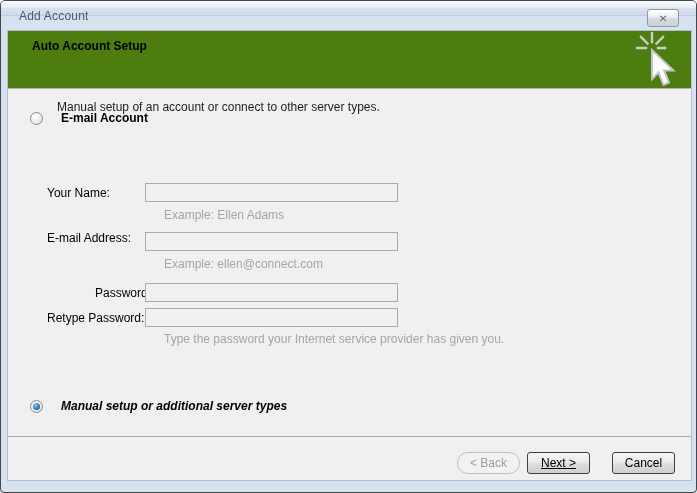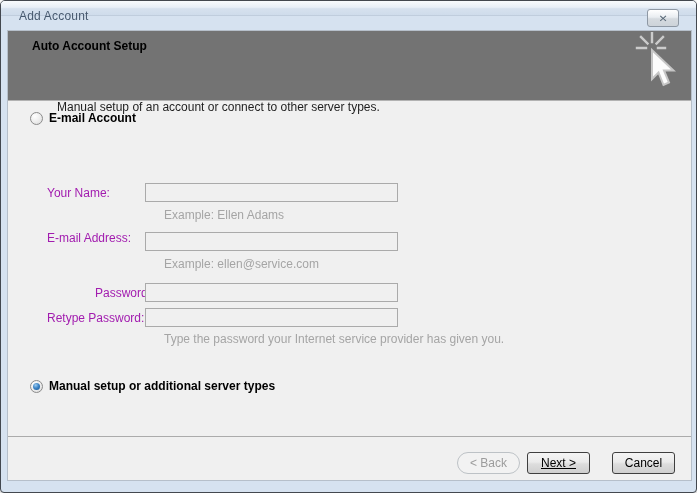--- a/index.html
+++ b/index.html
@@ -33,41 +33,41 @@
   .close-glyph{
     font-size:11px;font-weight:bold;color:#5c6b7a;line-height:1;transform:scaleY(.9);
   }
 
   .client{
     position:absolute;left:6px;top:29px;width:685px;height:451px;
     background:#f0f0f0;border:1px solid #b6bfca;
   }
 
   .header{
-    position:absolute;left:0;top:0;right:0;height:70px;
-    background:#737373;border-bottom:1px solid #b2b2b2;
+    position:absolute;left:0;top:0;right:0;height:58px;
+    background:#4d7c0f;border-bottom:1px solid #b2b2b2;
   }
   .header-title{position:absolute;left:24px;top:8px;font-weight:bold;color:#000;}
   .header-subtitle{position:absolute;left:49px;top:26px;color:#1e1e1e;margin-top:43px;}
   .cursor-art{position:absolute;right:6px;top:1px;width:50px;height:56px;}
 
-  .radio-row{position:absolute;display:flex;align-items:center;gap:6px;cursor:default;}
+  .radio-row{position:absolute;display:flex;align-items:center;gap:18px;cursor:default;}
   .radio-circle{
     width:13px;height:13px;border-radius:50%;
     border:1px solid #8b8b8b;
     background:radial-gradient(circle at 35% 30%,#ffffff 0%,#ececec 55%,#d8d8d8 100%);
     position:relative;flex:0 0 auto;
   }
   .radio-circle.selected::after{
     content:"";position:absolute;left:2px;top:2px;width:7px;height:7px;border-radius:50%;
     background:radial-gradient(circle at 38% 32%,#9dcbf0 0%,#3e86c7 45%,#15508f 100%);
   }
   .radio-label{font-weight:bold;color:#000;}
 
-  .field-label{position:absolute;left:39px;color:#a21caf;}
+  .field-label{position:absolute;left:39px;color:#000000;}
   .text-input{
     position:absolute;left:137px;width:253px;height:19px;
     background:#f0f0f0;border:1px solid #aaaaaa;
     font-family:"Liberation Sans",sans-serif;font-size:12px;color:#444;padding:0 3px;
   }
   .helper-text{position:absolute;left:156px;color:#a5a5a5;}
 
   .footer-sep{position:absolute;left:0;right:0;top:405px;height:1px;background:#ababab;}
   .footer{position:absolute;left:0;right:0;top:406px;bottom:0;background:#f0f0f0;}
 
@@ -123,30 +123,30 @@
       <span class="radio-circle"></span>
       <span class="radio-label">E-mail Account</span>
     </div>
 
     <span class="field-label" style="top:155px;">Your Name:</span>
     <input class="text-input" style="top: 152px;" disabled="" value="">
     <span class="helper-text" style="top:177px;text-align:center;">Example: Ellen Adams</span>
 
     <span class="field-label" style="top:200px;text-align:right;">E-mail Address:</span>
     <input class="text-input" style="top: 201px;" disabled="" value="">
-    <span class="helper-text" style="top:226px;">Example: ellen@service.com</span>
+    <span class="helper-text" style="top:226px;">Example: ellen@connect.com</span>
 
     <span class="field-label" style="top:255px;margin-left:48px;">Password:</span>
     <input class="text-input" style="top: 252px;" disabled="" value="">
 
     <span class="field-label" style="top:280px;">Retype Password:</span>
     <input class="text-input" style="top: 277px;" disabled="" value="">
     <span class="helper-text" style="top:301px;">Type the password your Internet service provider has given you.</span>
 
-    <div class="radio-row" style="left:22px;top:348px;">
+    <div class="radio-row" style="left:22px;top:368px;font-style:italic;">
       <span class="radio-circle selected"></span>
       <span class="radio-label">Manual setup or additional server types</span>
     </div>
 
     <div class="footer-sep"></div>
 
     <div class="footer">
       <button class="btn btn-disabled btn-back" disabled="">&lt; Back</button>
       <button class="btn btn-enabled btn-next">Next &gt;</button>
       <button class="btn btn-enabled btn-cancel">Cancel</button>

